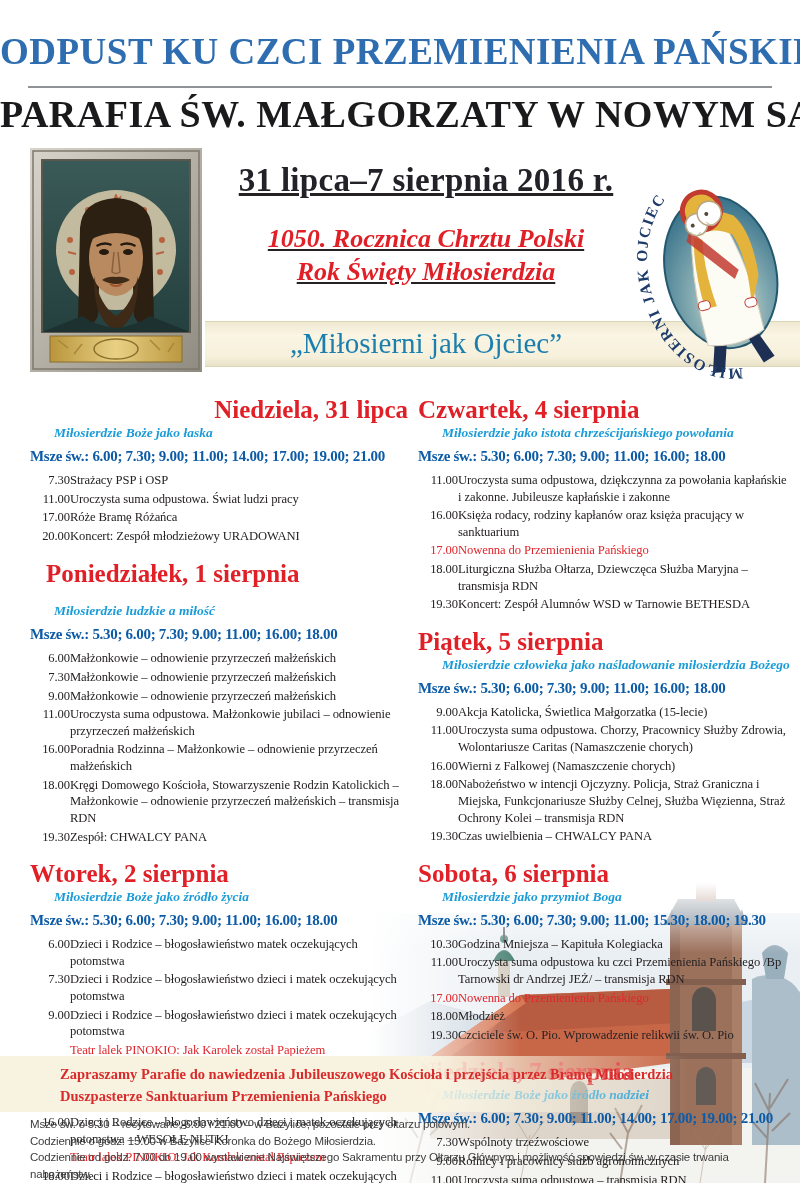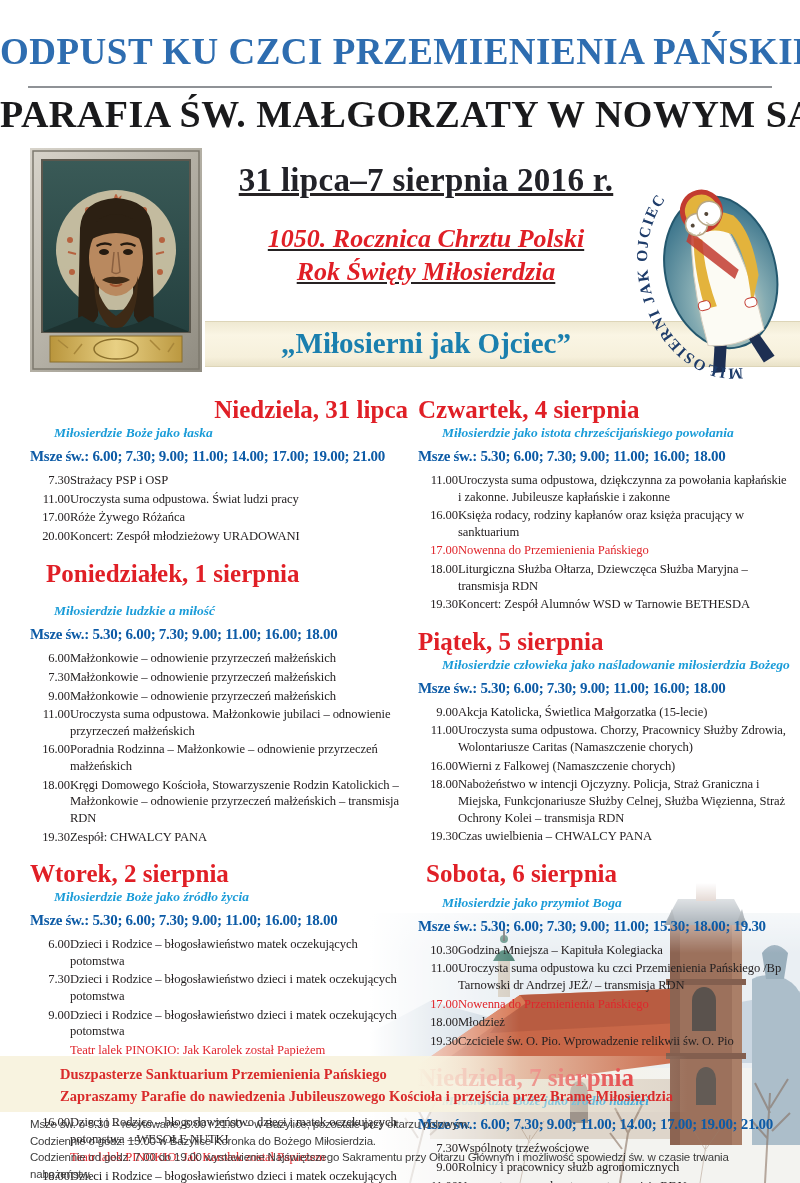--- a/index.html
+++ b/index.html
@@ -28,21 +28,21 @@
   .intro-center{ position:absolute; left:208px; top:162px; width:436px; text-align:center; z-index:2;text-decoration:underline;}
   .date-range{ font-size:33px; font-weight:600; color:#222228; letter-spacing:.3px;}
   .anniv{ margin-top:24px; font-size:26px; line-height:1.25; font-weight:bold; font-style:italic; color:#e01f26;}
   .band-top{
     position:absolute; left:205px; right:0; top:321px; height:44px; z-index:1;
     background:linear-gradient(to bottom,#efe9d2,#faf5e4 30%,#f6f0db 80%,#e9e2c8);
     border-top:1px solid #ddd5b8; border-bottom:1px solid #ddd5b8;
   }
   .motto{
     position:absolute; left:208px; top:327px; width:436px; z-index:2;
-    text-align:center; font-size:29px; font-weight:bold; color:#1a7fae;
+    text-align:center; font-size:29px; font-weight:normal; color:#1a7fae;
   }
   .logo-wrap{ position:absolute; left:628px; top:156px; width:170px; height:228px; z-index:4;}
   
   .col{ position:absolute; top:396px; z-index:2;}
   .col-left{ left:30px; width:378px;}
   .col-right{ left:418px; width:374px;}
   .day{ margin-bottom:15px;}
   .day-heading{ font-size:25px; font-weight:bold; color:#e01f26; line-height:1.08;}
   .day-theme{ font-size:13.5px; font-weight:bold; font-style:italic; color:#1b9cd8; margin-top:2px;margin-left:24px;}
   .day-masses{ font-size:15px; font-weight:bold; color:#0d5ba6; margin:7px 0 7px;
@@ -256,21 +256,21 @@
     <span class="x">Strażacy PSP i OSP</span>
   </div>
 
   <div class="item">
     <span class="t">11.00</span>
     <span class="x">Uroczysta suma odpustowa. Świat ludzi pracy</span>
   </div>
 
   <div class="item">
     <span class="t">17.00</span>
-    <span class="x">Róże Żywego Różańca</span>
+    <span class="x">Róże Bramę Różańca</span>
   </div>
 
   <div class="item">
     <span class="t">20.00</span>
     <span class="x">Koncert: Zespół młodzieżowy URADOWANI</span>
   </div>
 </div>
   </section>
 
   <section class="day">
@@ -428,21 +428,21 @@
   </div>
 
   <div class="item">
     <span class="t">19.30</span>
     <span class="x">Czas uwielbienia – CHWALCY PANA</span>
   </div>
 </div>
   </section>
 
   <section class="day">
-    <h3 class="day-heading" style="margin:8px;">Sobota, 6 sierpnia</h3>
+    <h3 class="day-heading" style="margin:0;">Sobota, 6 sierpnia</h3>
     <div class="day-theme">Miłosierdzie jako przymiot Boga</div>
     <div class="day-masses"><span class="masses-main">Msze św.: 5.30; 6.00; 7.30; 9.00; 11.00; 15.30; 18.00; 19.30</span><span class="masses-note"></span></div>
     <div class="day-items">
   <div class="item">
     <span class="t">10.30</span>
     <span class="x">Godzina Mniejsza – Kapituła Kolegiacka</span>
   </div>
 
   <div class="item">
     <span class="t">11.00</span>
@@ -485,22 +485,22 @@
     <span class="t">11.00</span>
     <span class="x">Uroczysta suma odpustowa – transmisja RDN</span>
   </div>
 
 </div>
   </section>
 </div>
 
   <div class="band-bottom">
     <div class="invitation">
+      <div>Zapraszamy Parafie do nawiedzenia Jubileuszowego Kościoła i przejścia przez Bramę Miłosierdzia</div>
       <div>Duszpasterze Sanktuarium Przemienienia Pańskiego</div>
-      <div>Zapraszamy Parafie do nawiedzenia Jubileuszowego Kościoła i przejścia przez Bramę Miłosierdzia</div>
     </div>
   </div>
 
   <div class="footer">
       <div>Msze św. o 5.30 – recytowane, 6.00 i 21.00 – w Bazylice; pozostałe przy ołtarzu polowym.</div>
       <div>Codziennie o godz. 15.00 w Bazylice Koronka do Bożego Miłosierdzia.</div>
       <div>Codziennie od godz. 7.00 do 19.00 wystawienie Najświętszego Sakramentu przy Ołtarzu Głównym i możliwość spowiedzi św. w czasie trwania nabożeństw.</div>
       <div>Odsłonięcie cudownego obrazu codziennie o godz. 6.00, zasłonięcie po ostatniej Mszy św.</div>
     </div>
 </div>

